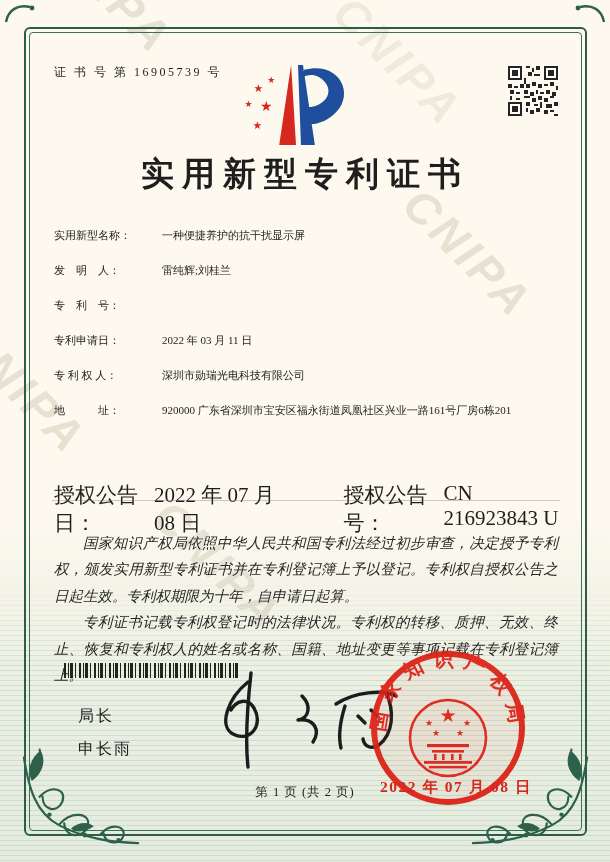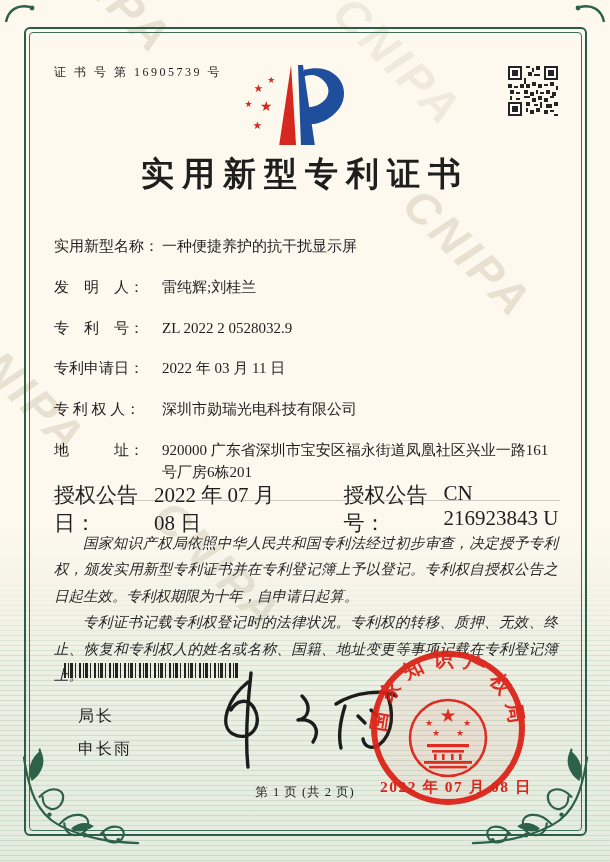--- a/index.html
+++ b/index.html
@@ -27,21 +27,21 @@
   .corner.bl{left:16px;bottom:12px;}
   .corner.br{right:15px;bottom:12px;transform:scaleX(-1);}
   .topcurl{position:absolute;width:34px;height:22px;top:2px;}
   .topcurl.tl{left:4px;}
   .topcurl.tr{right:4px;transform:scaleX(-1);}
   .cert-no{position:absolute;left:54px;top:64px;font-size:12px;letter-spacing:2.5px;}
   .logo{position:absolute;left:238px;top:58px;width:120px;height:94px;}
   .qr{position:absolute;left:508px;top:66px;width:50px;height:50px;}
   .title{position:absolute;left:0;right:0;top:152px;text-align:center;
     font-size:33px;font-weight:bold;letter-spacing:8px;}
-  .fields{position:absolute;left:54px;top:236px;width:508px;font-size:15px;}
+  .fields{position:absolute;left:54px;top:228px;width:508px;font-size:11px;}
   .frow{display:flex;margin-bottom:19px;line-height:1.45;}
   .flabel{flex:0 0 108px;white-space:nowrap;}
   .fvalue{width:398px;}
   .grant-row{position:absolute;left:54px;top:481px;width:508px;font-size:21px;display:flex;}
   .grant-row .pair2{margin-left:52px;}
   .sep{position:absolute;left:52px;right:50px;top:500px;border-top:1px solid rgba(110,110,110,.35);}
   .paras{position:absolute;left:54px;right:52px;top:530px;font-size:14.5px;
     line-height:1.82;text-align:justify;font-style:italic;color:#262626;}
   .paras p{margin:0;text-indent:2em;}
   .barcode{position:absolute;left:64px;top:663px;width:174px;height:15px;
@@ -189,21 +189,20 @@
     <div class="frow">
       <span class="flabel">实用新型名称：</span>
       <span class="fvalue">一种便捷养护的抗干扰显示屏</span>
     </div>
     <div class="frow">
       <span class="flabel">发　明　人：</span>
       <span class="fvalue">雷纯辉;刘桂兰</span>
     </div>
     <div class="frow">
       <span class="flabel">专　利　号：</span>
-      <span class="fvalue">ZL 2022 2 0528032.9</span>
     </div>
     <div class="frow">
       <span class="flabel">专利申请日：</span>
       <span class="fvalue">2022 年 03 月 11 日</span>
     </div>
     <div class="frow">
       <span class="flabel">专 利 权 人：</span>
       <span class="fvalue">深圳市勋瑞光电科技有限公司</span>
     </div>
     <div class="frow">

